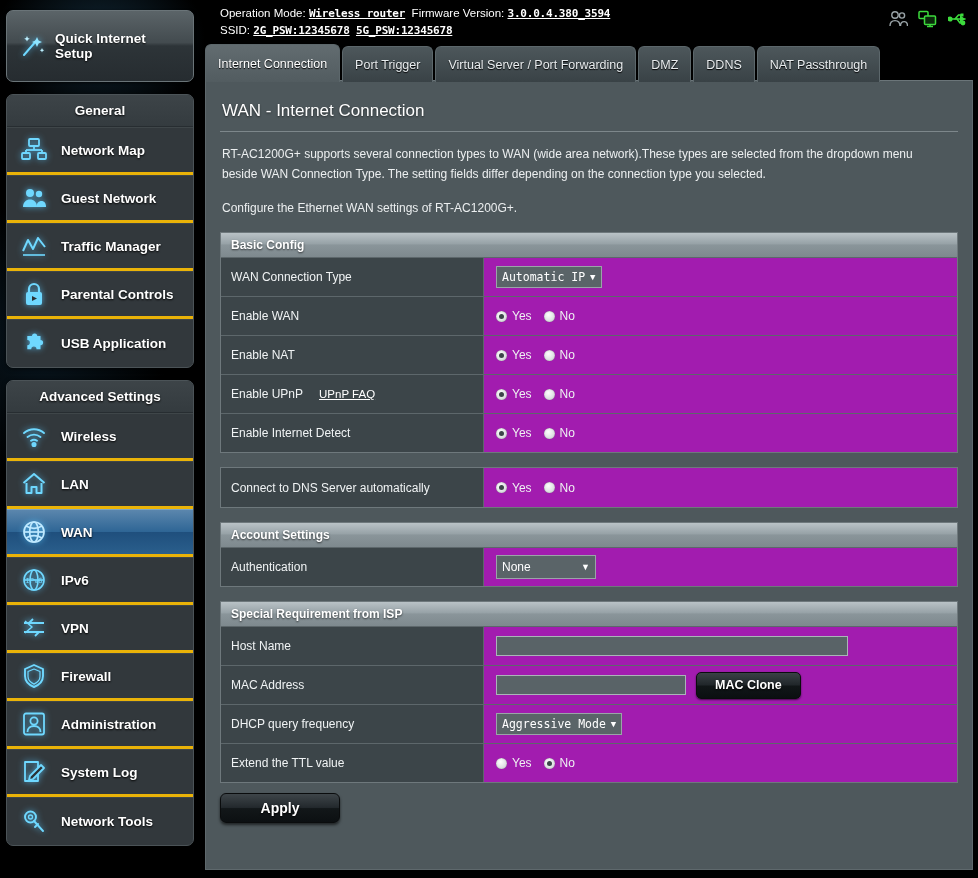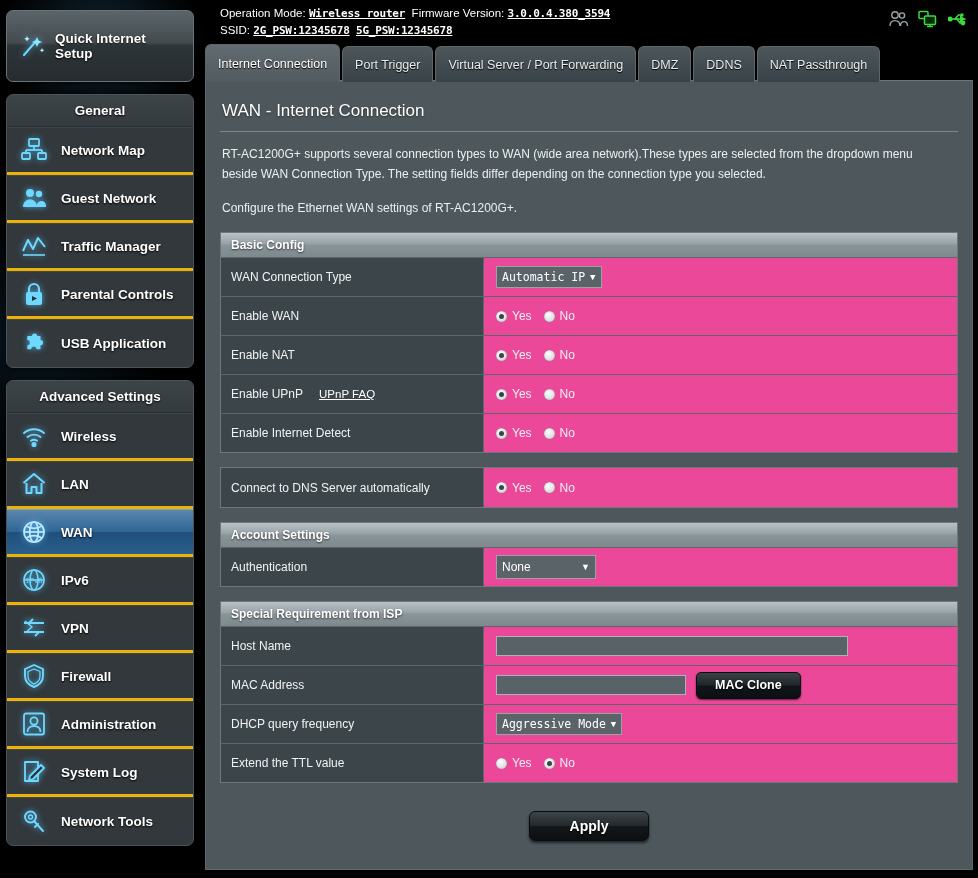--- a/index.html
+++ b/index.html
@@ -226,21 +226,21 @@
     text-decoration: underline;
     margin-left: 16px;
     cursor: pointer;
     font-size: 11.5px;
   }
   .row-value {
     flex: 1;
     display: flex;
     align-items: center;
     padding-left: 12px;
-    background: #ec4899;
+    background: #a21caf;
   }
 
   
   .radio-group { display: flex; align-items: center; gap: 12px; }
   .radio-opt { display: flex; align-items: center; gap: 5px; cursor: pointer; }
   .radio-dot {
     width: 11px; height: 11px;
     border-radius: 50%;
     background: radial-gradient(circle at 40% 35%, #fdfdfd, #c9cfd1);
     box-shadow: inset 0 0 1px rgba(0,0,0,0.5);
@@ -299,22 +299,22 @@
     color: #ffffff;
     font-size: 12.5px;
     font-weight: bold;
     cursor: pointer;
     text-shadow: 0 1px 2px #000;
     box-shadow: 0 1px 2px rgba(0,0,0,0.6);
   }
 
   .apply-wrap {
     display: flex;
-    justify-content: center;
-    margin-top: 28px;
+    justify-content: flex-start;
+    margin-top: 10px;
   }
   .apply-btn {
     width: 120px; height: 30px;
     border-radius: 6px;
     border: 1px solid #0a0c0d;
     background: linear-gradient(to bottom, #3e4549 0%, #23292d 48%, #121719 52%, #0c1012 100%);
     color: #ffffff;
     font-size: 14px;
     font-weight: bold;
     cursor: pointer;

